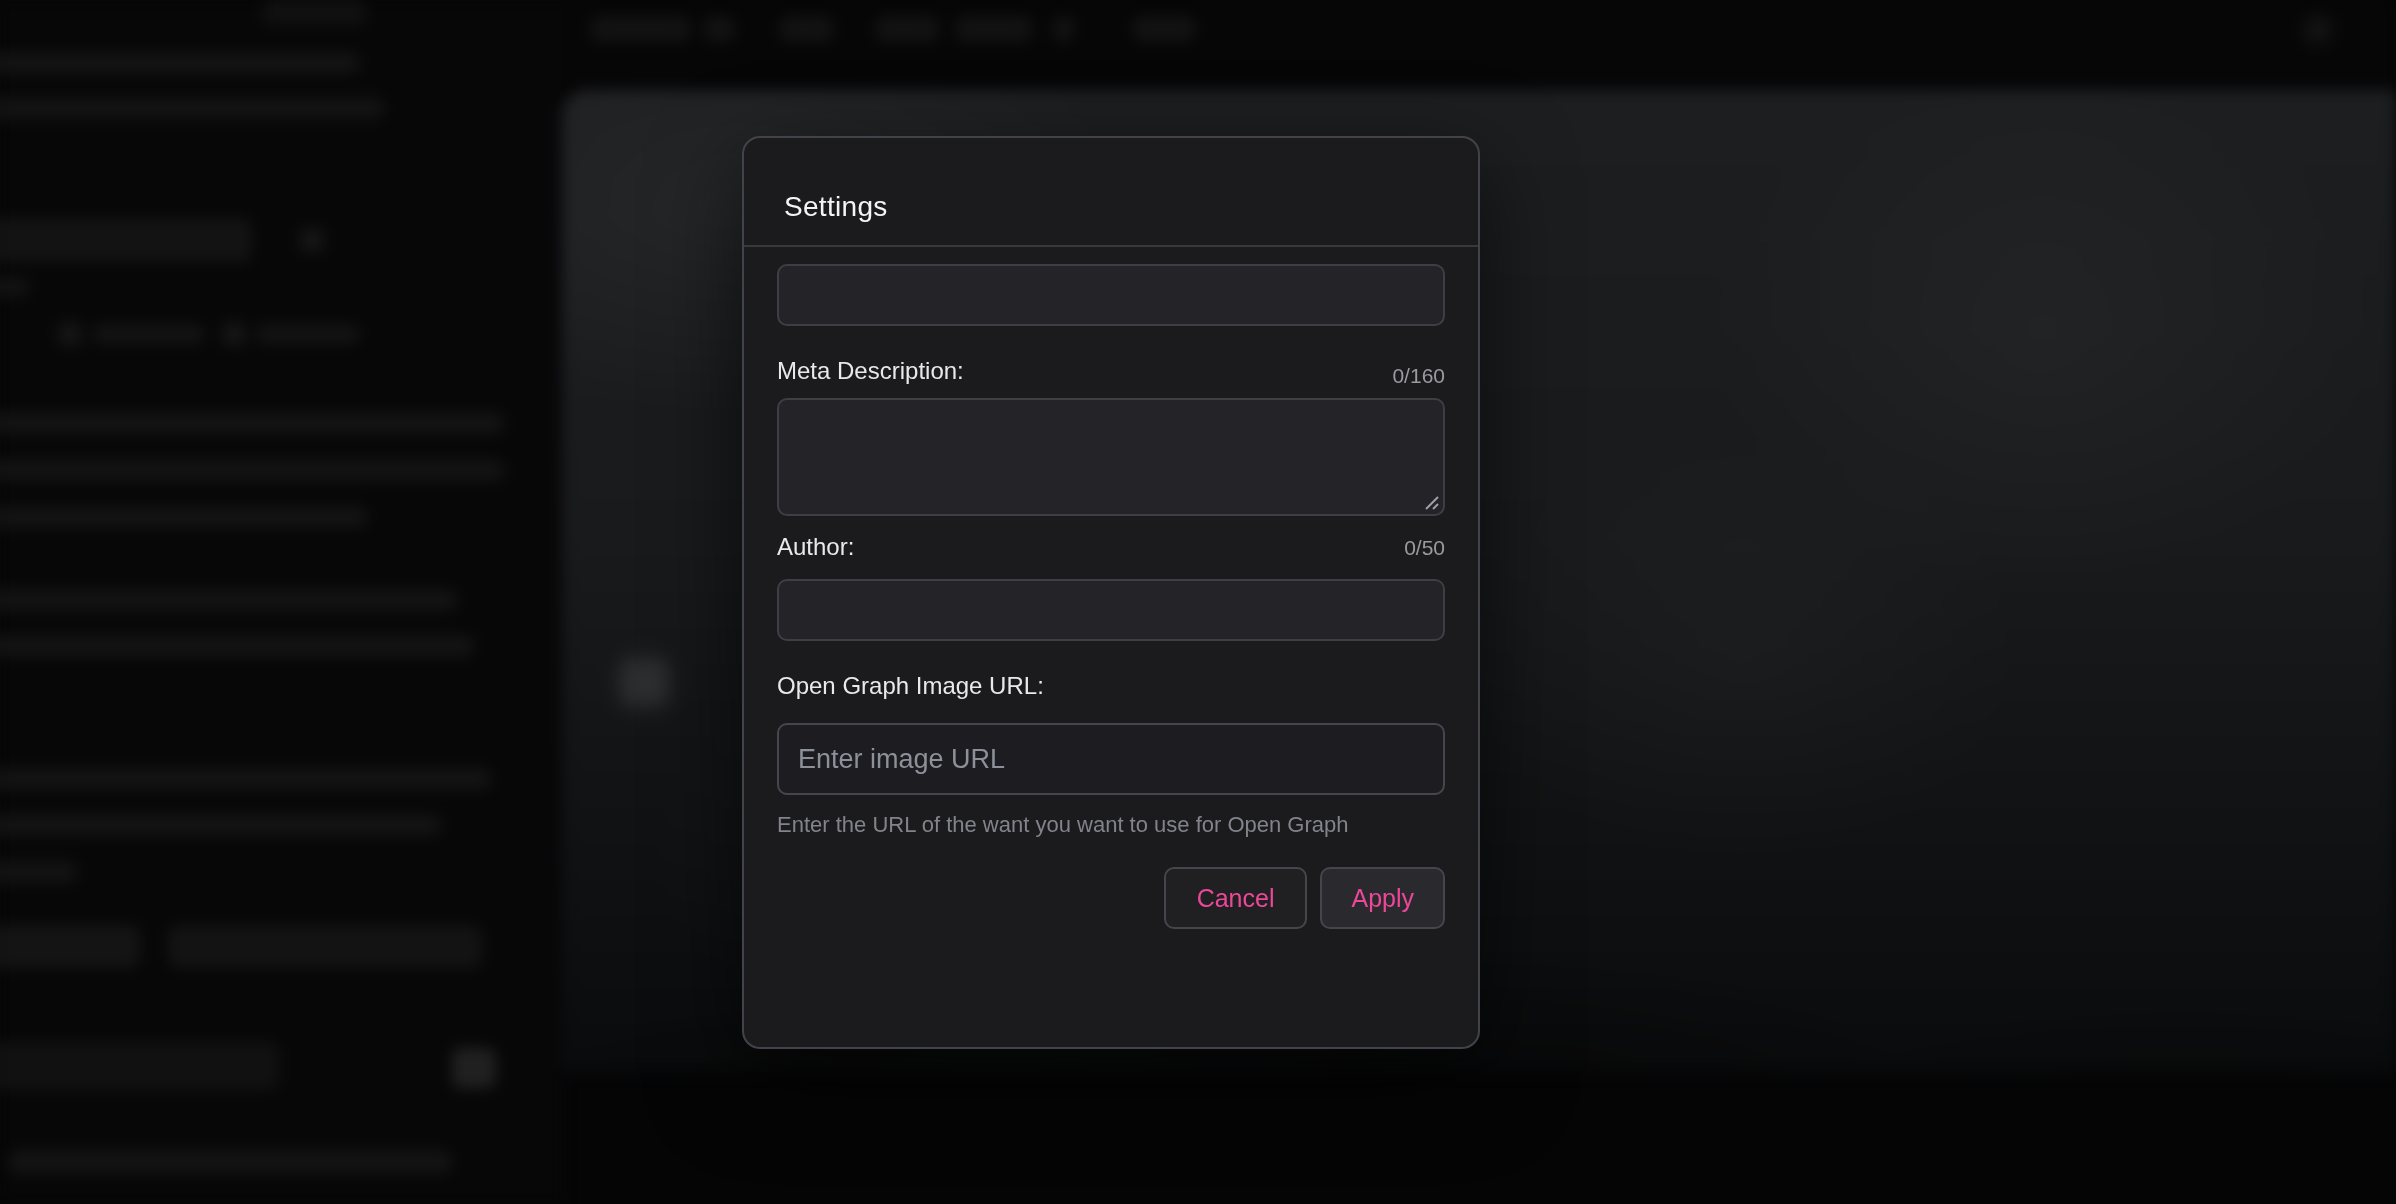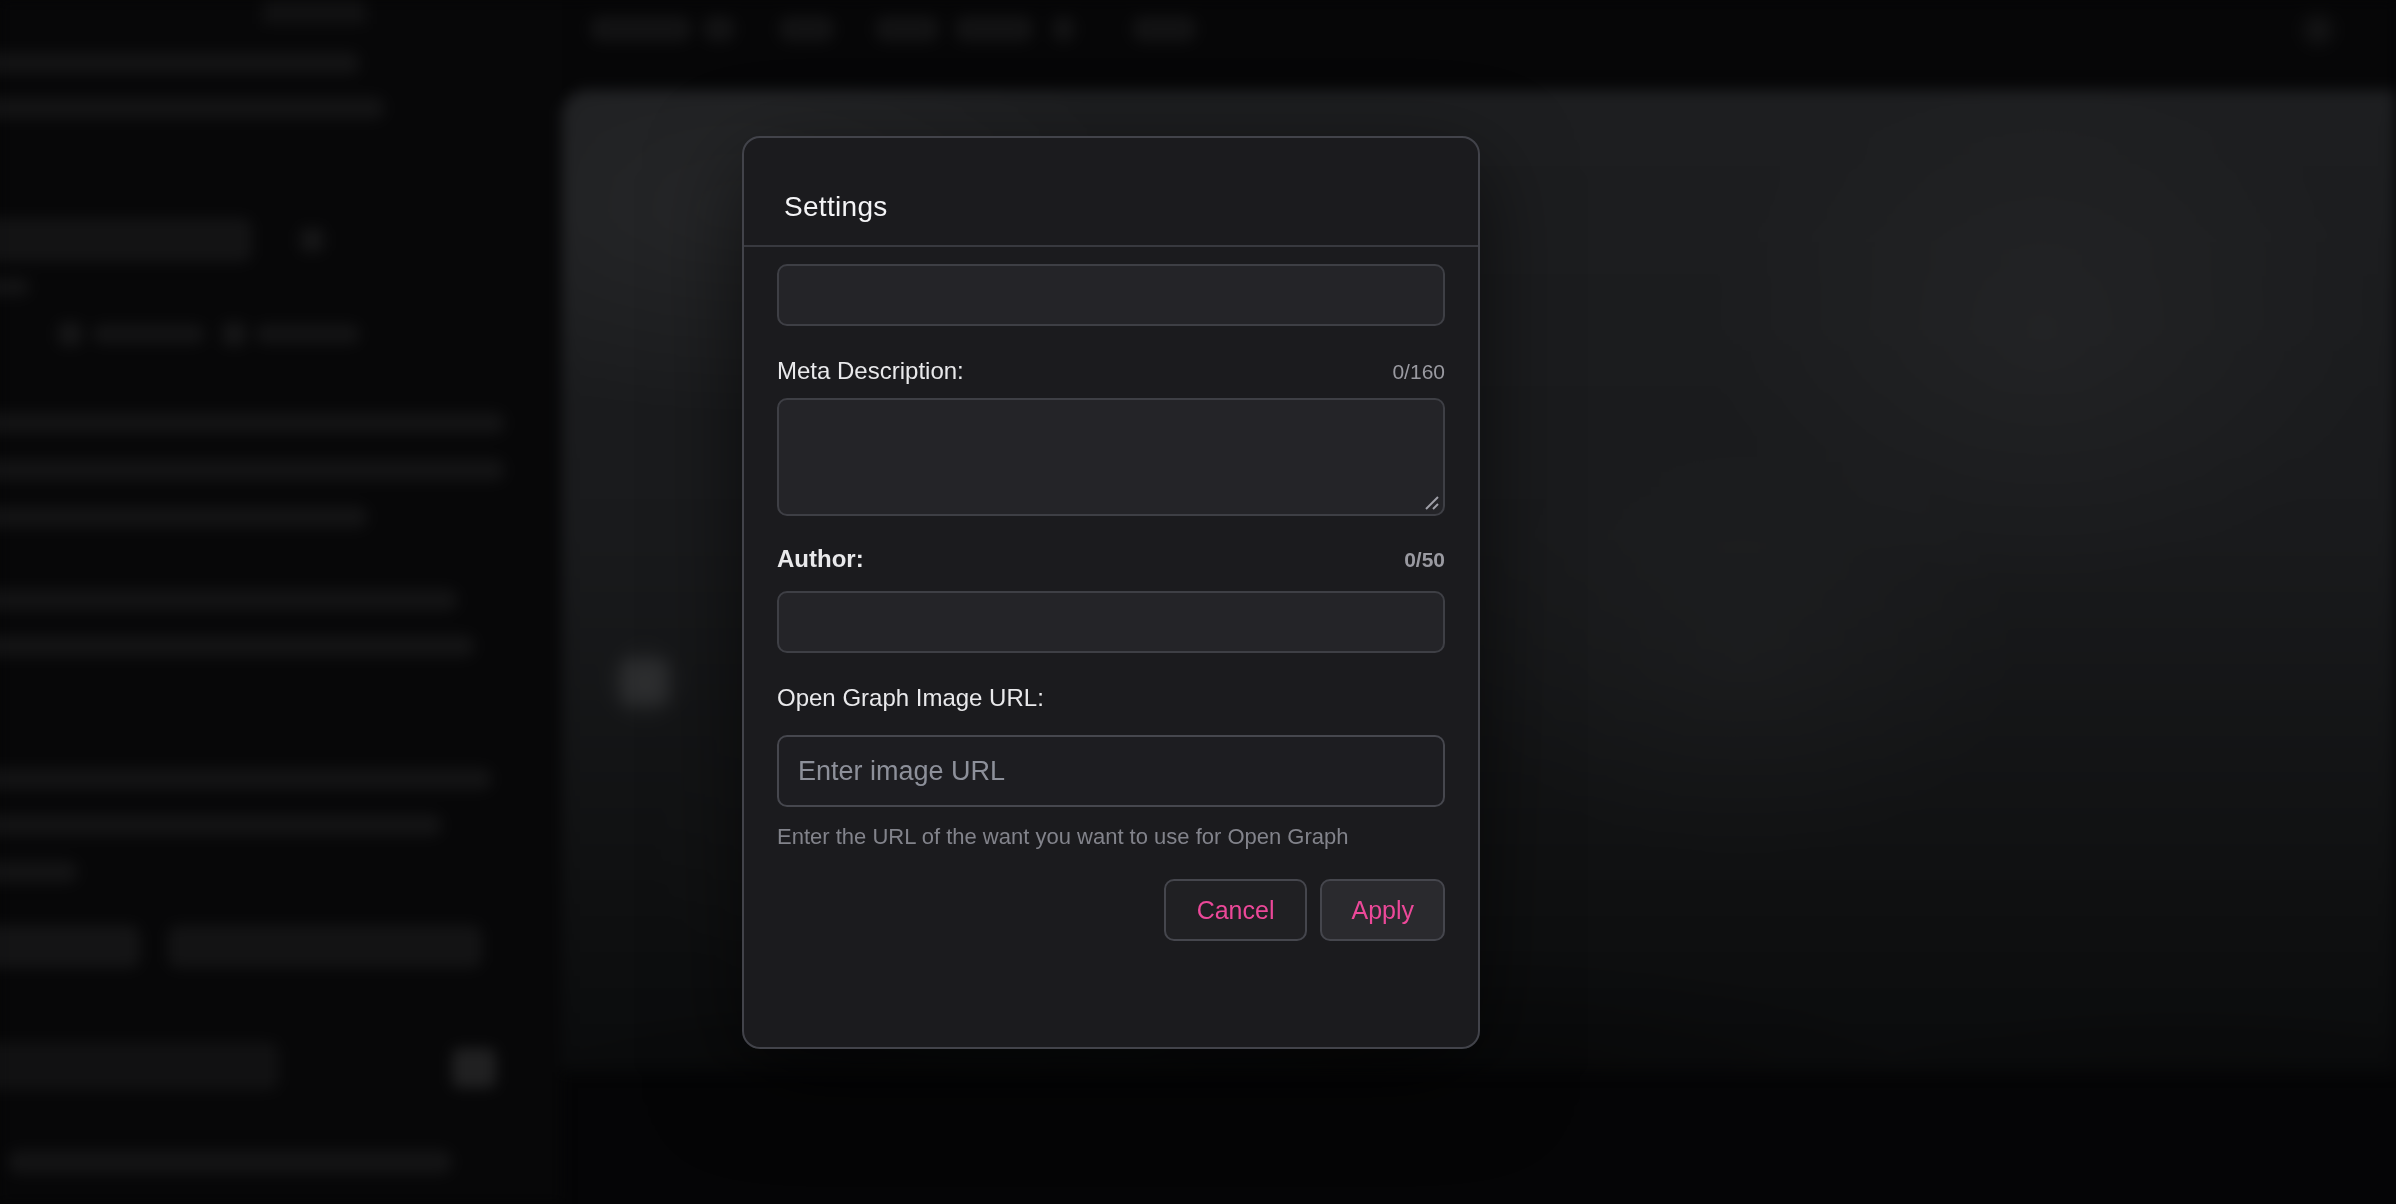--- a/index.html
+++ b/index.html
@@ -49,22 +49,22 @@
   }
   .modal-body { padding:0 33px; }
   .modal-title { margin:48px 0 0 40px; font-size:28px; line-height:42px; font-weight:500; color:#f4f4f6; letter-spacing:0.3px; }
   .divider { margin-top:17px; height:2px; background:#38393f; border:0; }
 
   .field-label-row { display:flex; justify-content:space-between; align-items:baseline; }
   .field-label { font-size:24px; line-height:34px; color:#e9e9eb; }
   .field-counter { font-size:21px; color:#9a9aa1; }
 
   .mt-label1 { margin-top:36px; }
-  .mt-label2 { margin-top:28px; }
-  .mt-label3 { margin-top:26px;font-weight:bold; }
+  .mt-label2 { margin-top:28px;align-items:flex-end; }
+  .mt-label3 { margin-top:14px; }
   .mt-label4 { margin-top:28px; }
 
   .text-input {
     display:block; width:100%; height:62px; margin-top:17px; padding:0 20px;
     background:#242428; border:2px solid #3e3f45; border-radius:10px;
     color:#e9e9eb; font-size:25px; font-family:"Liberation Sans", sans-serif; outline:none;
   }
   .textarea-wrap { position:relative; margin-top:10px; }
   .textarea-input {
     display:block; width:100%; height:118px; padding:14px 20px;

